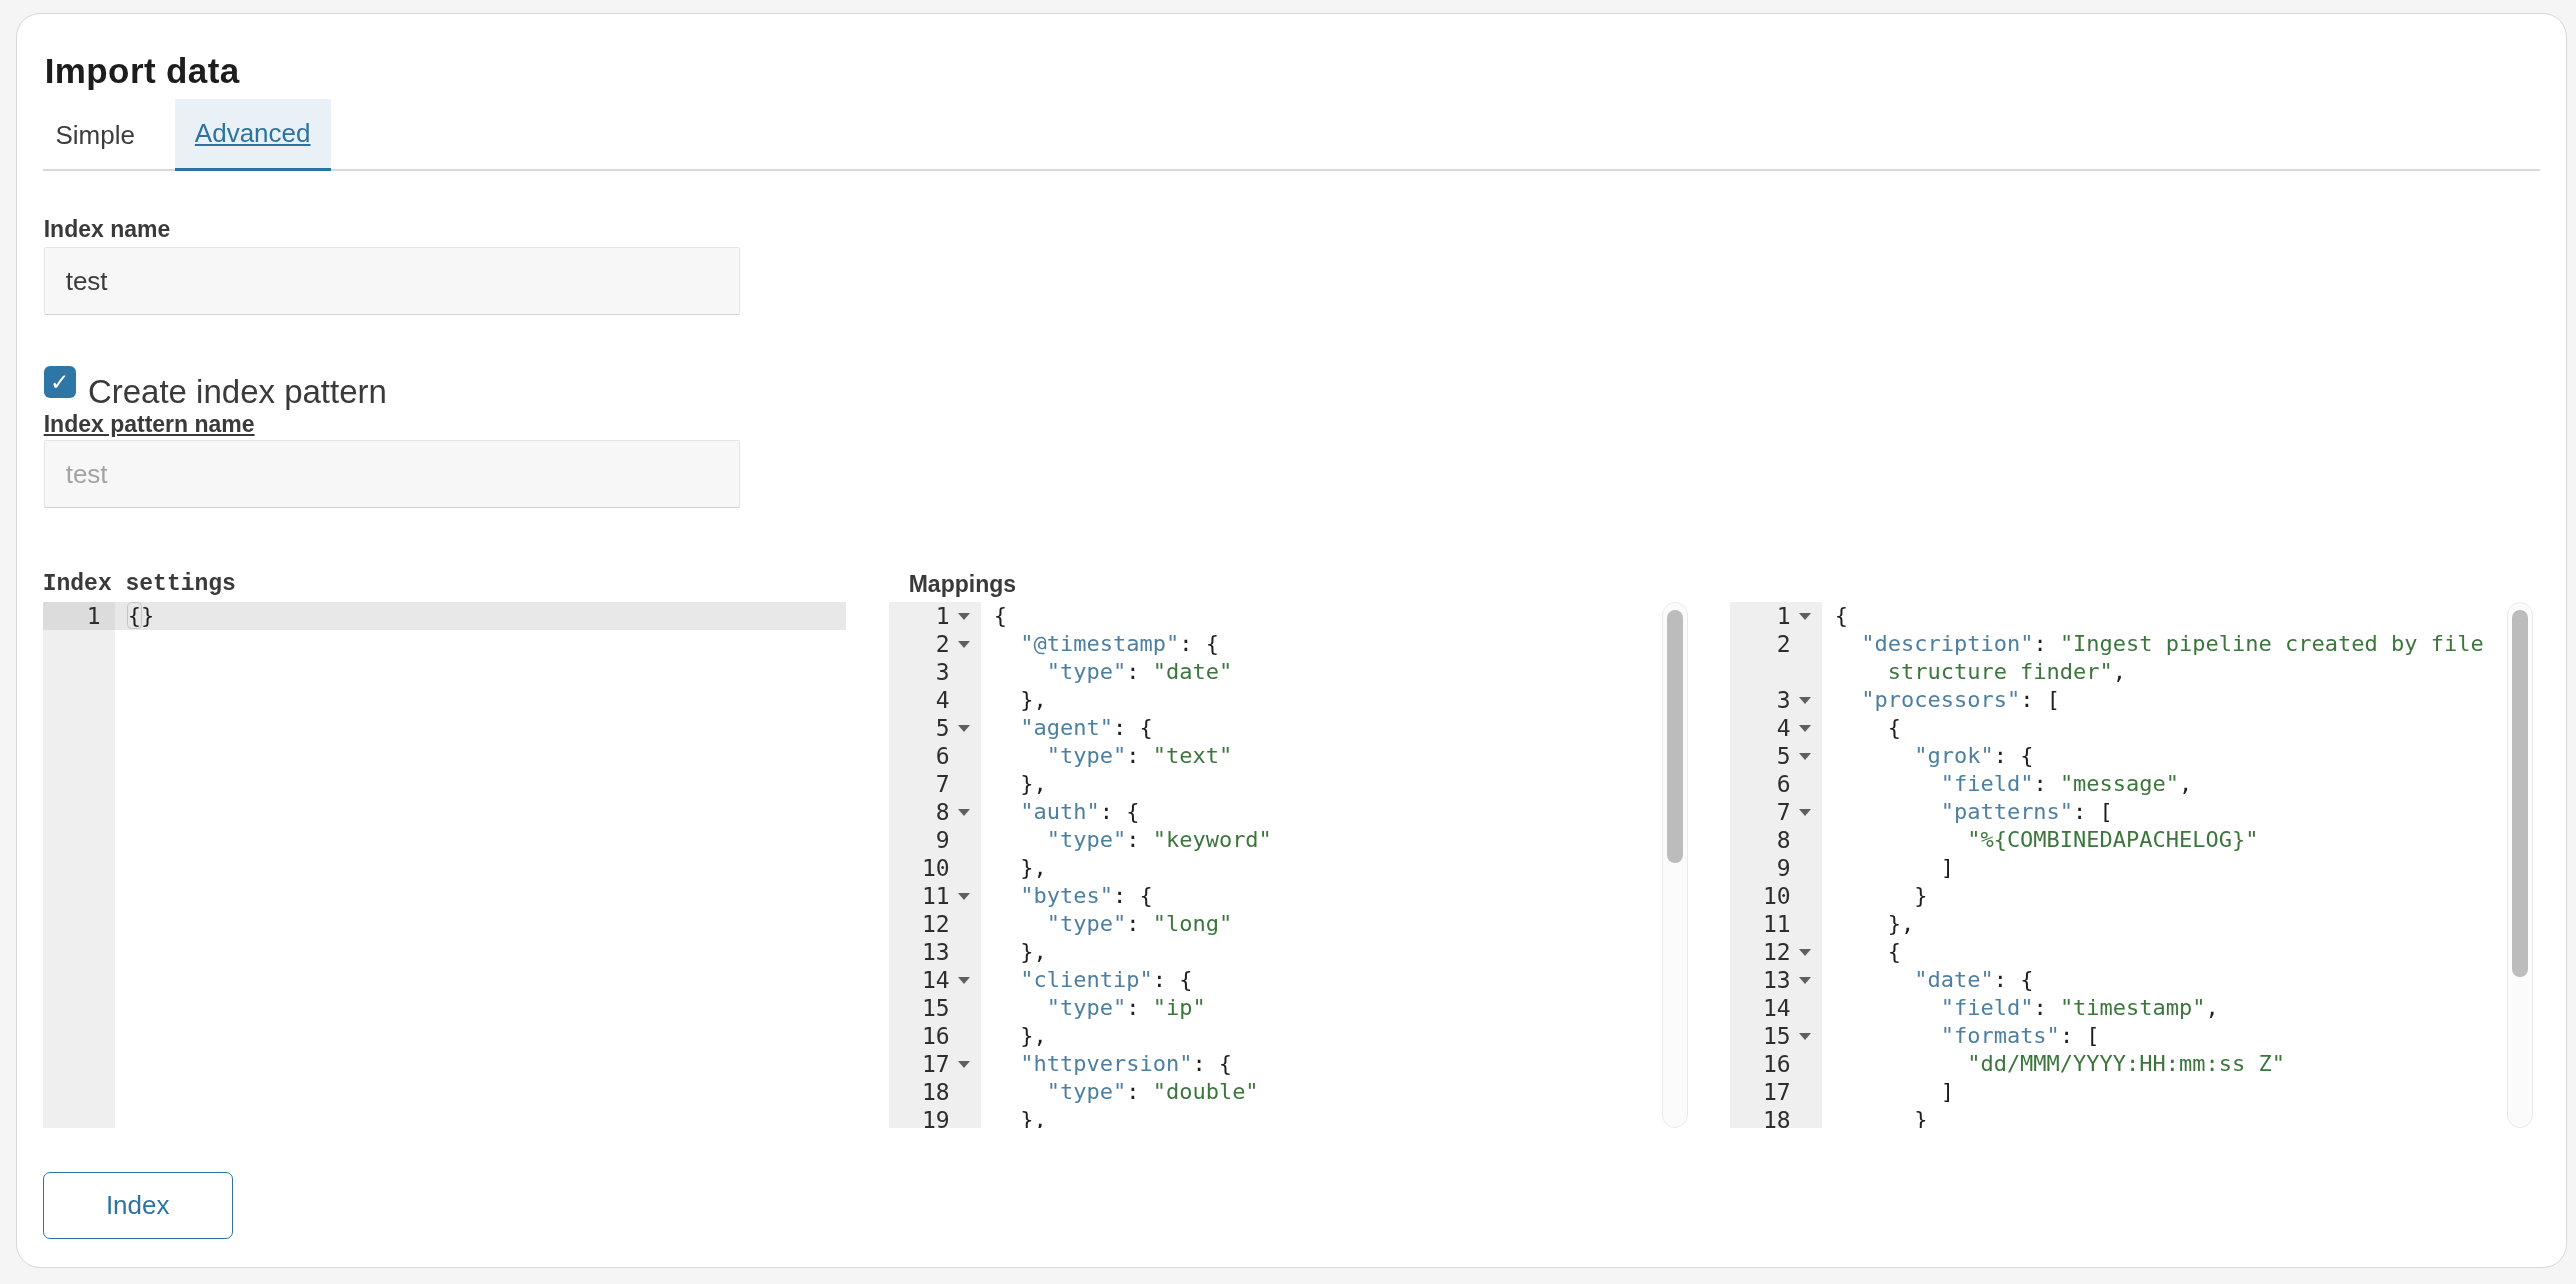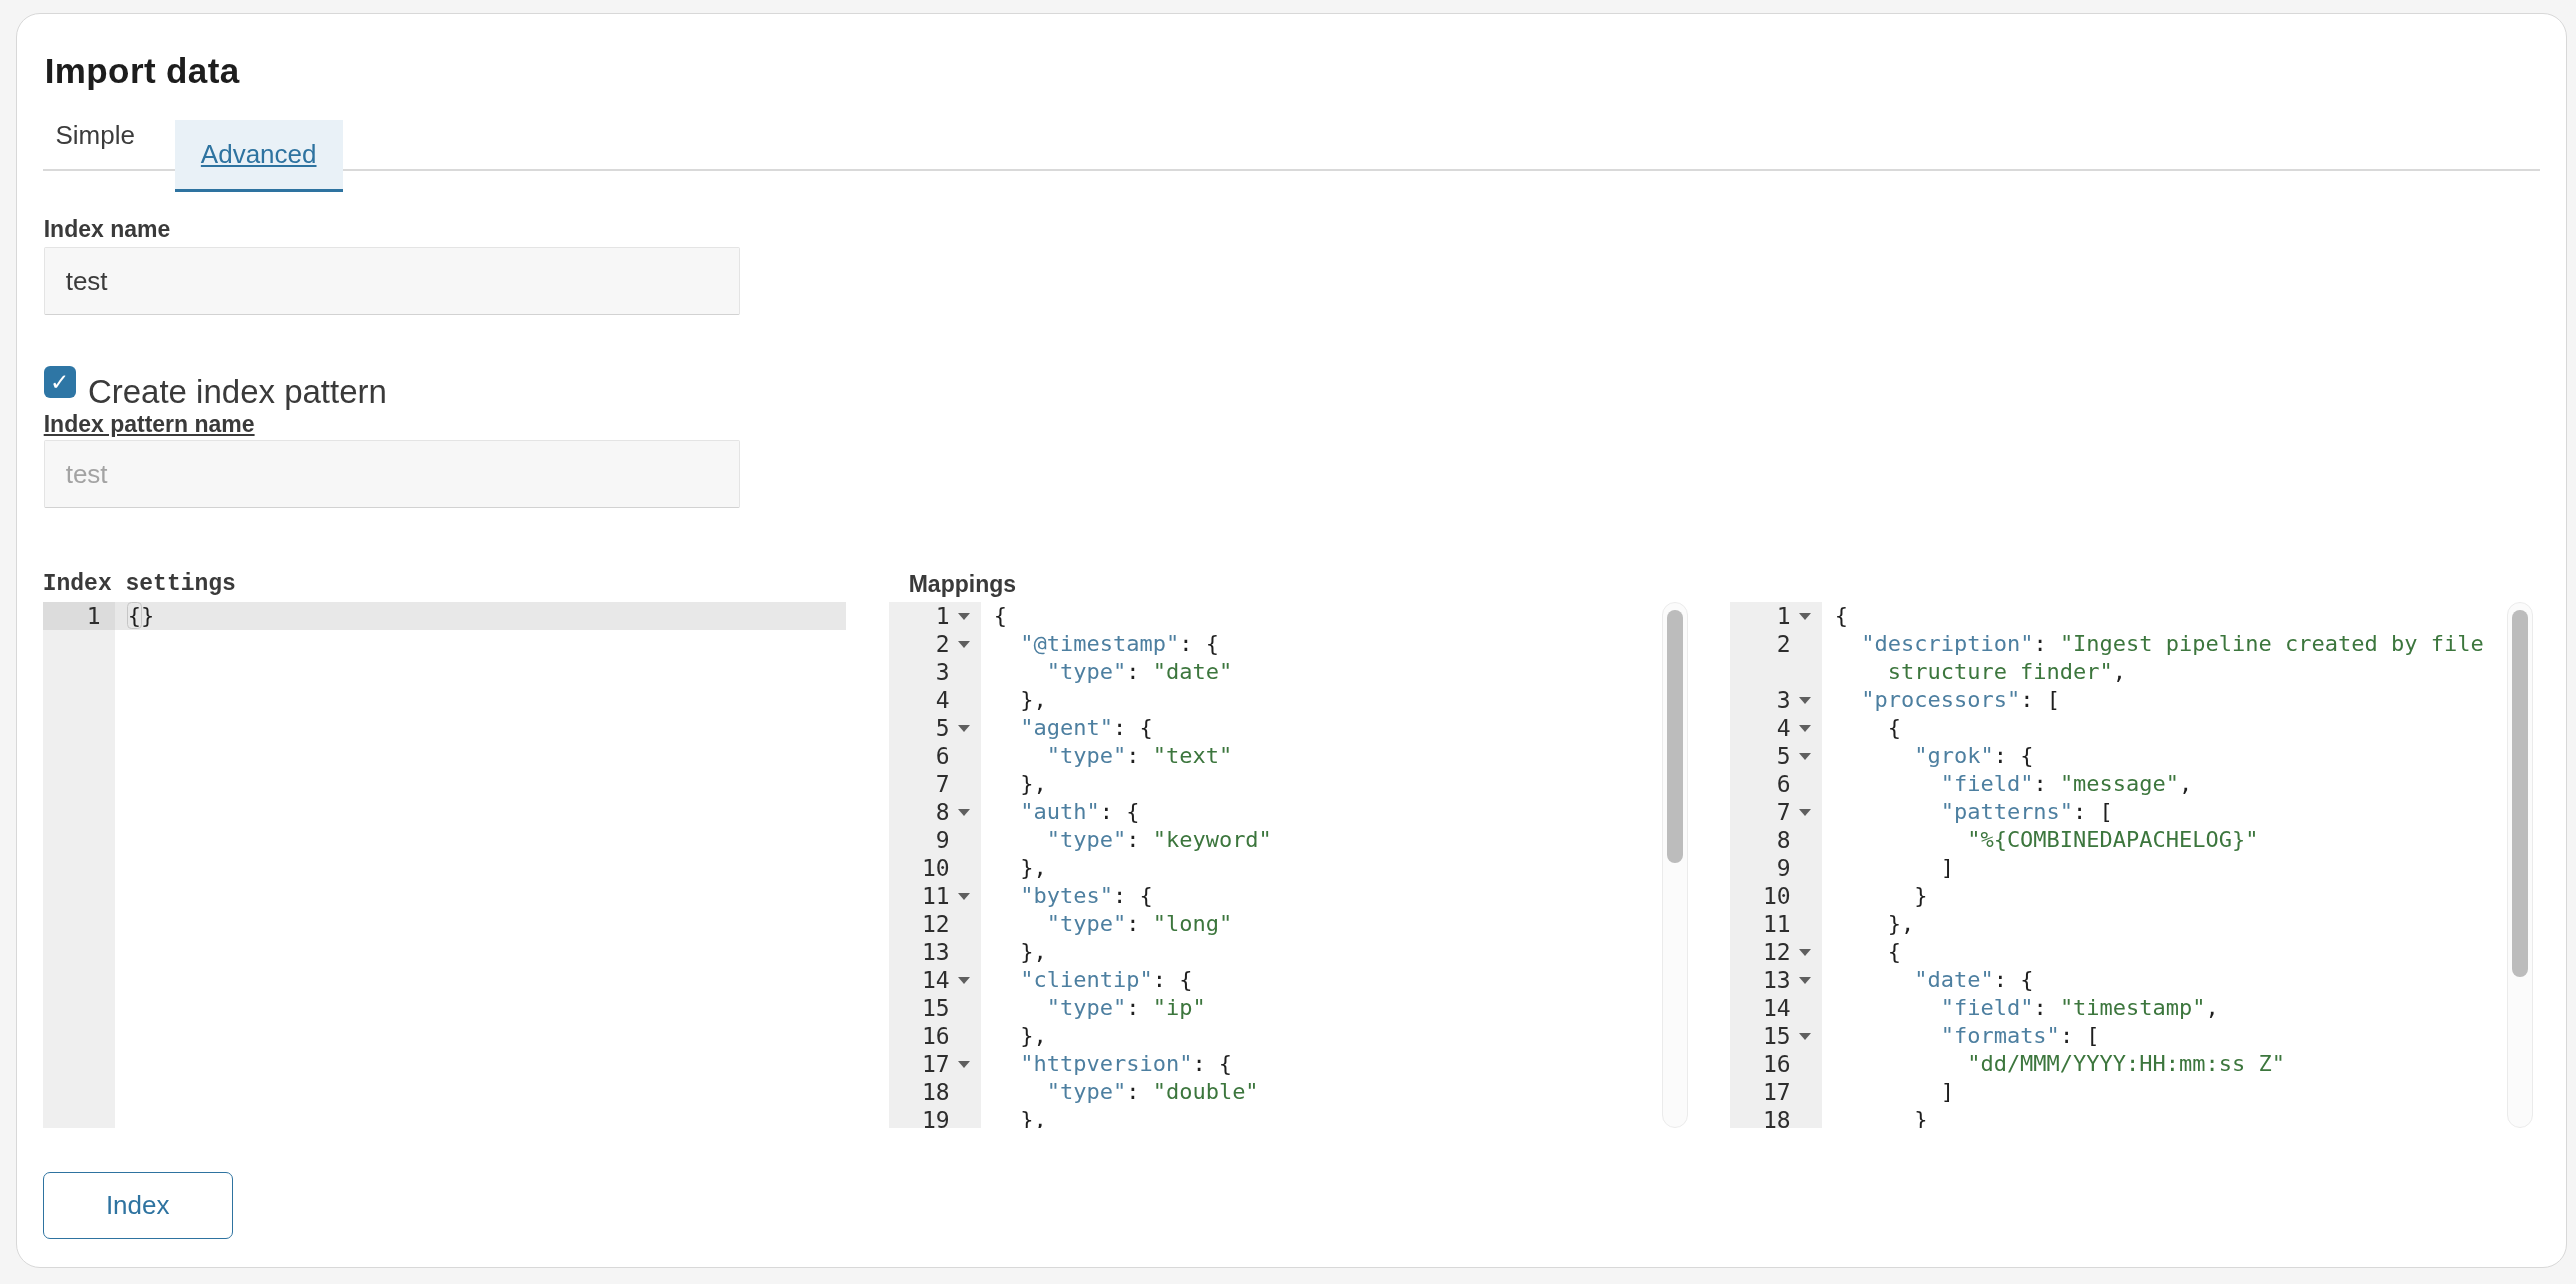--- a/index.html
+++ b/index.html
@@ -23,22 +23,22 @@
   .tabs-rule {
     position:absolute; left:26px; top:155px; width:2497px; height:1.7px; background:#d9d9d9;
   }
   .tab {
     position:absolute; top:85px; height:72px;
     display:flex; align-items:center; justify-content:center;
     font-size:26px; cursor:pointer;
   }
   .tab-simple { left:21px; width:115px; color:#3c3c3c; }
   .tab-advanced {
-    left:158px; width:168px; color:#2e73a0; background:#e9f1f7;
-    border-bottom:3.5px solid #2e73a0; text-decoration:underline;margin-top:21px;
+    left:158px; width:156px; color:#2e73a0; background:#e9f1f7;
+    border-bottom:3.5px solid #2e73a0; text-decoration:underline;
   }
   
   .field-label { position:absolute; font-size:23px; font-weight:700; color:#3a3a3a; }
   .text-input {
     position:absolute; left:27px; width:696px; height:68px;
     background:#f7f7f7; border:1.7px solid #e4e4e4; border-bottom-color:#d2d2d2;
     border-radius:1.7px; padding:0 0 0 21px;
     font-family:"Liberation Sans","DejaVu Sans",sans-serif;
     font-size:26px; color:#3b3b3b; outline:none;
   }

